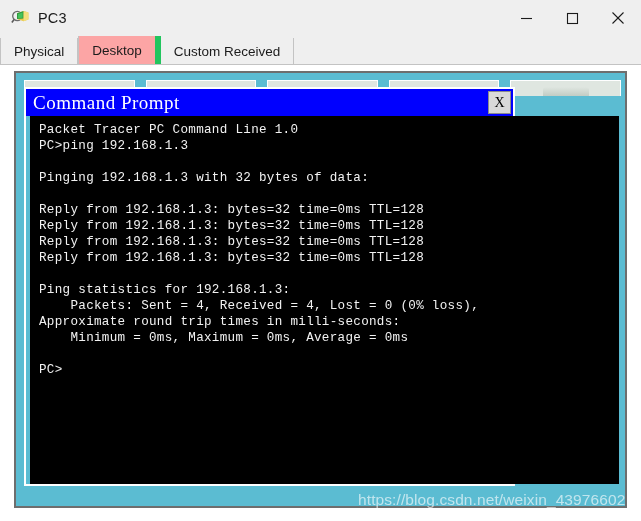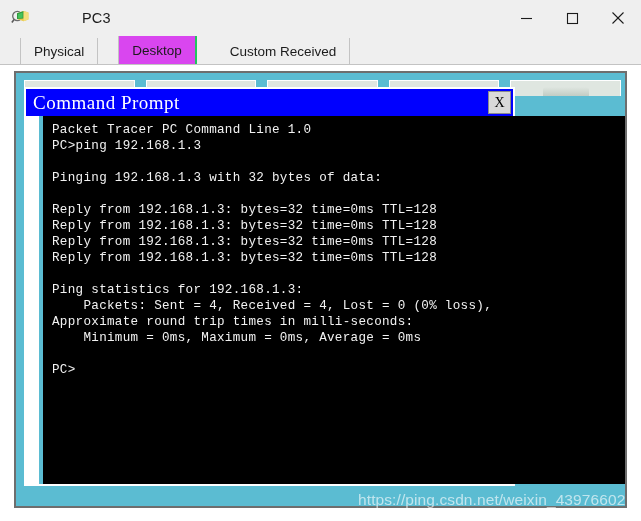--- a/index.html
+++ b/index.html
@@ -20,21 +20,20 @@
   }
 
   
   .titlebar {
     position: absolute;
     left: 0; top: 0;
     width: 641px; height: 36px;
     background: #efefef;
     display: flex;
     align-items: center;
-    gap: 44px;
   }
   .win-icon {
     position: relative;
     width: 18px; height: 18px;
     margin-left: 11px;
     flex: 0 0 auto;
   }
   .win-title {
     margin-left: 9px;
     font-size: 14.5px;
@@ -70,28 +69,27 @@
     height: 27px;
     padding: 0 13px;
     display: flex;
     align-items: center;
     font-size: 13.5px;
     color: #1b1b1b;
     background: #efefef;
     border-right: 1px solid #c3c3c3;
     white-space: nowrap;
     cursor: default;
-    margin-left: 20px;
   }
   .tab:first-child { border-left: 1px solid #c3c3c3; }
   .tab.active {
-    background: #d946ef;
+    background: #fca5a5;
     height: 29px;
     border-left: 1px solid #c3c3c3;
-    border-right: 2px solid #22c55e;
+    border-right: 6px solid #22c55e;
     font-weight: normal;
   }
   .tabstrip-underline {
     position: absolute;
     left: 0; top: 64px;
     width: 641px; height: 1px;
     background: #c3c3c3;
   }
 
   
@@ -182,21 +180,21 @@
     display: flex;
     align-items: center;
     justify-content: center;
     font-family: "Liberation Serif", serif;
     font-size: 14px;
     color: #000000;
     cursor: default;
   }
   .cmd-body {
     position: absolute;
-    left: 15px; top: 29px;
+    left: 2px; top: 29px;
     width: 593px; height: 368px;
     background: #000000;
     border-left: 4px solid #5bbcd2;
     overflow: hidden;
   }
   .cmd-text {
     padding: 6px 0 0 9px;
     font-family: "Liberation Mono", "DejaVu Sans Mono", monospace;
     font-size: 12.6px;
     line-height: 16px;
@@ -299,15 +297,15 @@
             <div class="cmd-text"><span style="display: block; height: 16px;">Packet Tracer PC Command Line 1.0</span><span style="display: block; height: 16px;">PC&gt;ping 192.168.1.3</span><span style="display: block; height: 16px;">&nbsp;</span><span style="display: block; height: 16px;">Pinging 192.168.1.3 with 32 bytes of data:</span><span style="display: block; height: 16px;">&nbsp;</span><span style="display: block; height: 16px;">Reply from 192.168.1.3: bytes=32 time=0ms TTL=128</span><span style="display: block; height: 16px;">Reply from 192.168.1.3: bytes=32 time=0ms TTL=128</span><span style="display: block; height: 16px;">Reply from 192.168.1.3: bytes=32 time=0ms TTL=128</span><span style="display: block; height: 16px;">Reply from 192.168.1.3: bytes=32 time=0ms TTL=128</span><span style="display: block; height: 16px;">&nbsp;</span><span style="display: block; height: 16px;">Ping statistics for 192.168.1.3:</span><span style="display: block; height: 16px;">    Packets: Sent = 4, Received = 4, Lost = 0 (0% loss),</span><span style="display: block; height: 16px;">Approximate round trip times in milli-seconds:</span><span style="display: block; height: 16px;">    Minimum = 0ms, Maximum = 0ms, Average = 0ms</span><span style="display: block; height: 16px;">&nbsp;</span><span style="display: block; height: 16px;">PC&gt;</span></div>
           </div>
 
         </div>
 
       </div>
     </div>
 
   </div>
 
-  <div class="watermark">https://ping.csdn.net/weixin_43976602</div>
+  <div class="watermark">https://blog.csdn.net/weixin_43976602</div>
 
 </div>
 
 </body></html>

